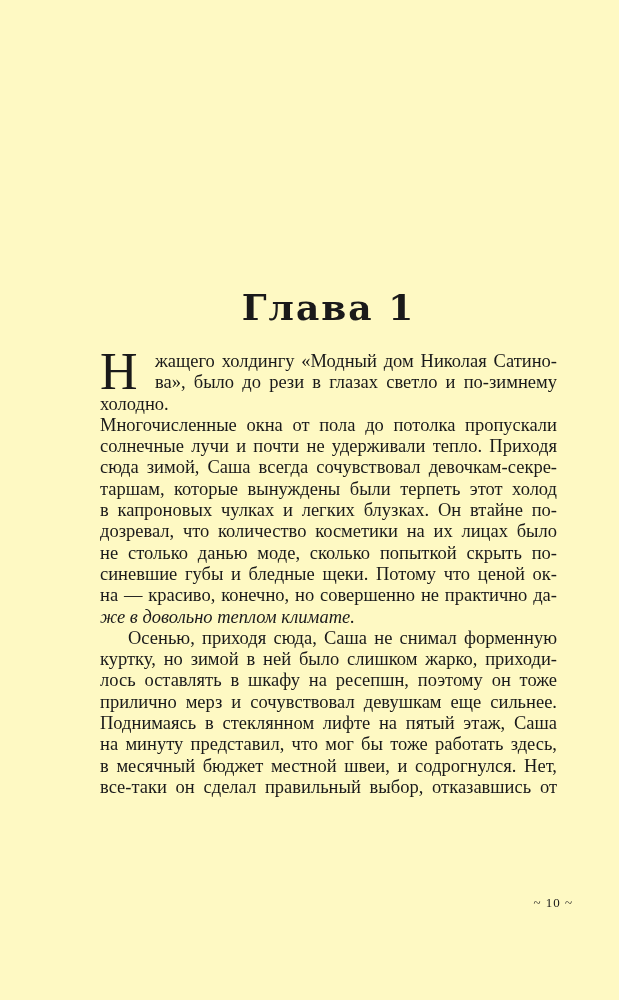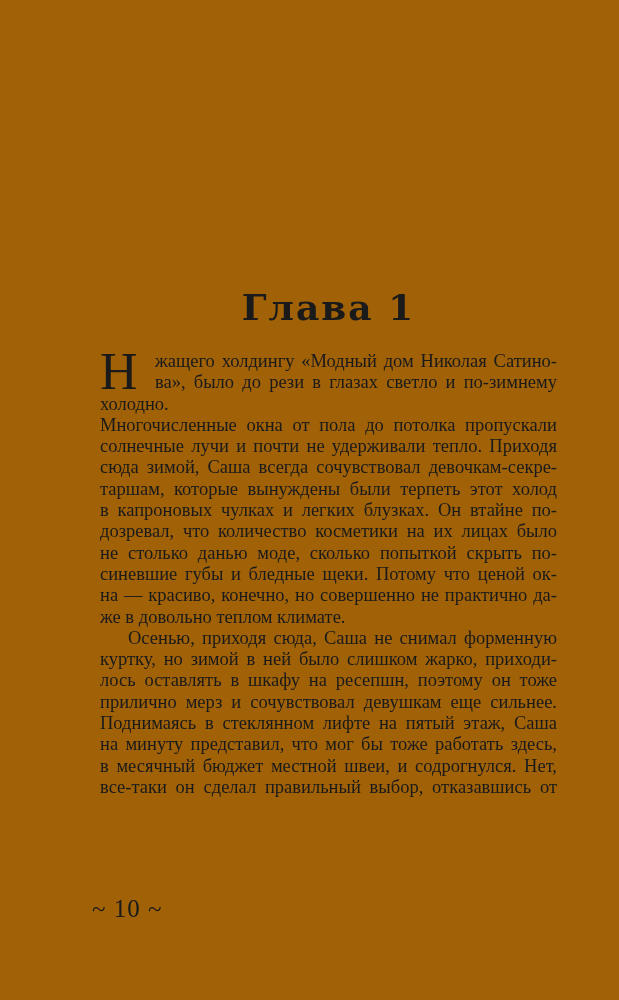--- a/index.html
+++ b/index.html
@@ -4,21 +4,21 @@
 <style>
   html, body {
     margin: 0;
     padding: 0;
     background: #ffffff;
   }
   .page {
     position: relative;
     width: 619px;
     height: 1000px;
-    background: #a16207;
+    background: #fef9c3;
     color: #1a1a1a;
     font-family: "Liberation Serif", "DejaVu Serif", serif;
     overflow: hidden;
   }
   .content {
     position: absolute;
     left: 100px;
     top: 287px;
     width: 457px;
   }
@@ -35,40 +35,41 @@
     font-size: 18.5px;
     line-height: 21.3px;
     margin: 0;
   }
   .para .line {
     text-align: justify;
     text-align-last: justify;
   }
   .para .line.para-end {
     text-align-last: left;
+    font-style: italic;
   }
   .para.indent-first .line:first-child {
     text-indent: 28px;
   }
   .dropcap {
     float: left;
     width: 41px;
     height: 42.6px;
     margin-right: 14px;
     font-size: 52px;
     line-height: 42.6px;
     font-weight: normal;
   }
   .pagenum {
     position: absolute;
-    left: 92px;
+    left: 116px;
     top: 895px;
     width: 457px;
-    text-align: left;
-    font-size: 25px;
+    text-align: right;
+    font-size: 13px;
     letter-spacing: 1px;
   }
 </style>
 </head>
 <body>
 
 <div class="page">
   <div class="content">
 
     <h1 class="chapter-title">Глава 1</h1>

